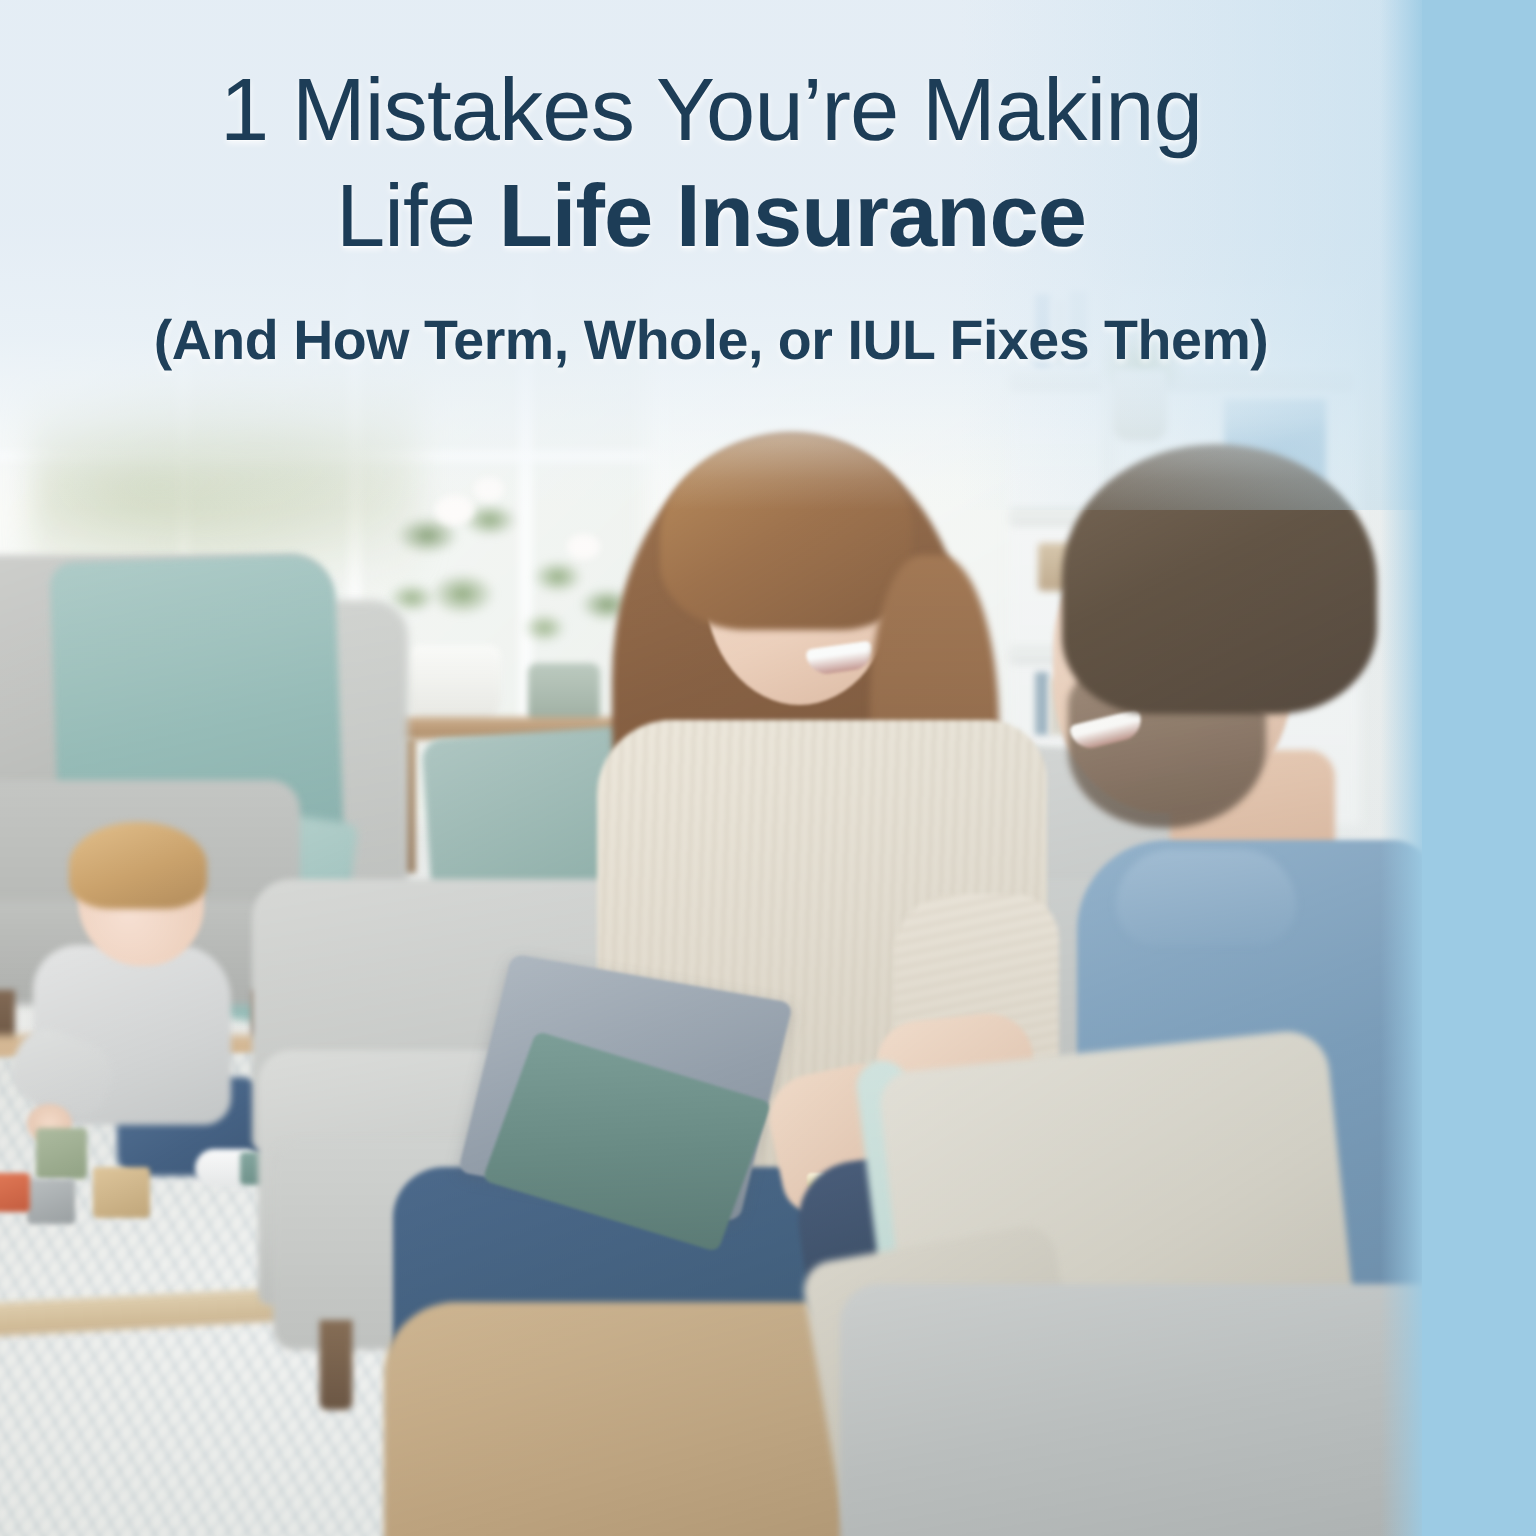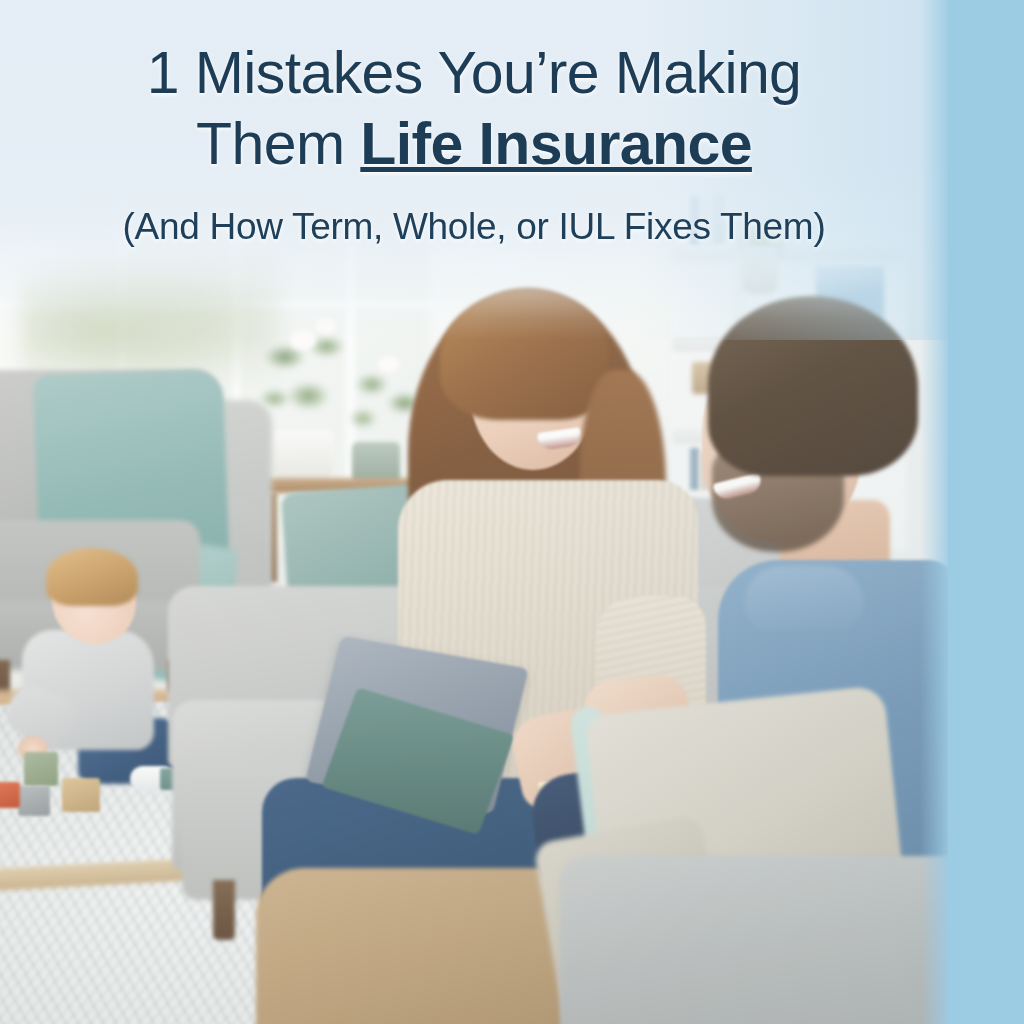--- a/index.html
+++ b/index.html
@@ -452,29 +452,29 @@
     color:#1d3d57;
     font-size: 59px;
     line-height: 71px;
     letter-spacing: -0.6px;
     text-align:center;
     text-shadow: 0 2px 4px rgba(255,255,255,.85), 0 1px 0 rgba(255,255,255,.6);
     margin:0;
     font-weight: 400;
   }
   .headline .l2 { display:block; }
-  .headline .bold { font-weight: 700; text-decoration: underline; }
+  .headline .bold { font-weight: 700; }
   .subhead {
     color:#1f405a;
     font-size: 37px;
     line-height: 46px;
     letter-spacing: -0.3px;
     text-align:center;
     margin: 24px 0 0 0;
-    font-weight: 400;
+    font-weight: 700;
     text-shadow: 0 2px 4px rgba(255,255,255,.8);
   }
 
   
   .right-band {
     position:absolute; right:0; top:0; width: 76px; height: 1024px;
     background:#9ccbe4;
   }
   .band-feather {
     position:absolute; left: 920px; top:0; width: 30px; height: 1024px;
@@ -601,21 +601,21 @@
 
     <div class="photo-grade"></div>
   </div>
 
   <div class="overlay"></div>
   <div class="overlay-tint"></div>
 
   <div class="text-block">
     <h1 class="headline">
       <span>1 Mistakes You’re Making</span>
-      <span class="l2"><span>Them </span><span class="bold">Life Insurance</span></span>
+      <span class="l2"><span>Life </span><span class="bold">Life Insurance</span></span>
     </h1>
     <p class="subhead">(And How Term, Whole, or IUL Fixes Them)</p>
   </div>
 
   <div class="band-feather"></div>
   <div class="right-band"></div>
 
 </div>
 
 </body></html>

